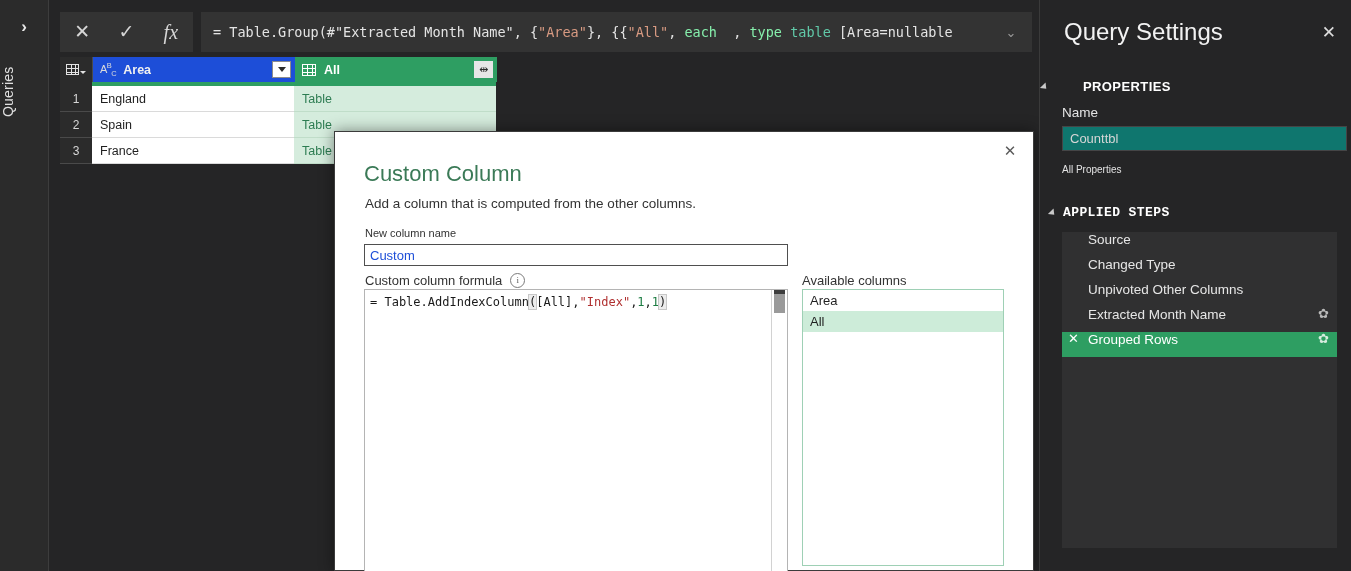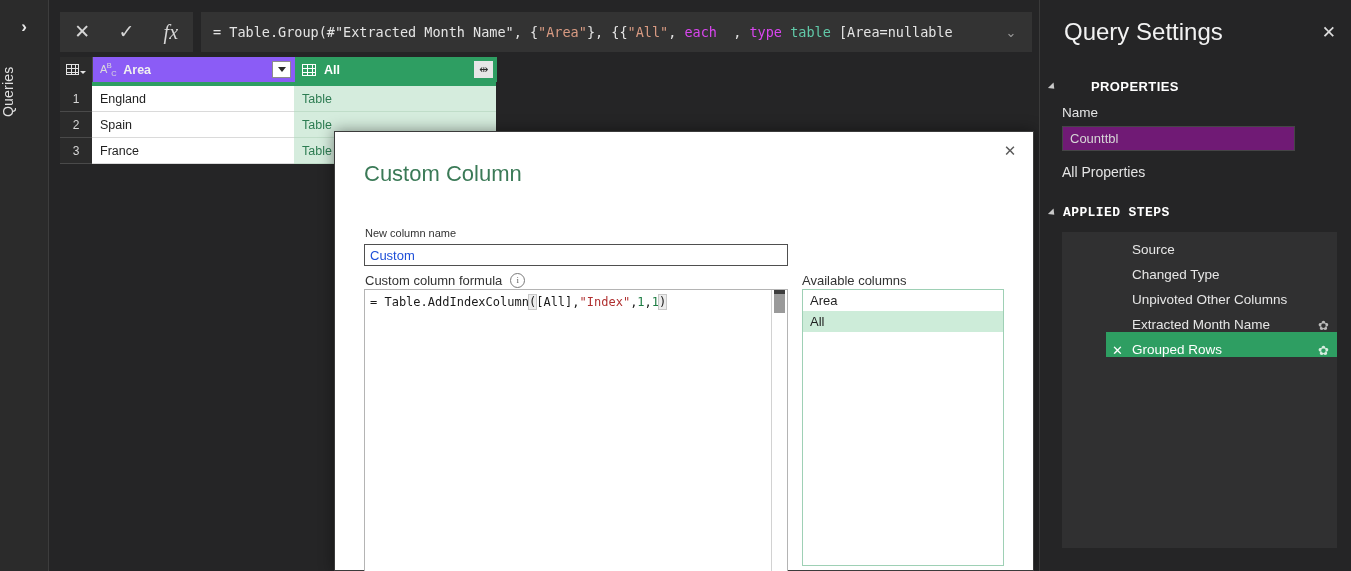--- a/index.html
+++ b/index.html
@@ -94,21 +94,21 @@
   .fb-text {
     flex: 1;
     padding-left: 12px;
     font-family: "DejaVu Sans Mono", monospace;
     font-size: 13.5px;
     color: #e4e4e4;
     white-space: nowrap;
     overflow: hidden;
   }
   .fb-text .str { color: #d89a82; }
-  .fb-text .kw  { color: #d946ef; margin-top: 24px; }
+  .fb-text .kw  { color: #86efac; margin-top: 24px; }
   .fb-text .tbl { color: #61c9a8; }
   .fb-chevron {
     width: 42px;
     text-align: center;
     color: #9b9b9b;
     font-size: 13px;
     user-select: none;
     cursor: pointer;
   }
 
@@ -154,21 +154,21 @@
     display: flex;
     align-items: center;
     height: 25px;
     box-sizing: border-box;
     padding: 0 4px 0 7px;
     cursor: pointer;
     position: relative;
   }
   .hdr-cell.area {
     width: 202px;
-    background: #8b5cf6;
+    background: #1d4ed8;
     color: #f0f0f0;
   }
   .hdr-cell.all {
     width: 202px;
     background: #2e9e62;
     color: #ffffff;
   }
   .abc-ico {
     font-size: 11px;
     color: #dcdcdc;
@@ -435,21 +435,21 @@
     cursor: pointer;
     user-select: none;
   }
   .qs-section {
     position: absolute;
     display: flex;
     align-items: center;
     gap: 8px;
     cursor: pointer;
   }
-  .sec-props { left: 10px; top: 79px; gap: 36px; }
+  .sec-props { left: 2px; top: 79px; gap: 36px; }
   .sec-steps { left: 10px; top: 205px; font-family: Liberation Mono, monospace; }
   .tri-sec {
     width: 0; height: 0;
     border-left: 5px solid #c9c9c9;
     border-top: 4px solid transparent;
     border-bottom: 4px solid transparent;
     transform: rotate(45deg);
   }
   .sec-label {
     font-size: 13px;
@@ -459,52 +459,51 @@
   }
   .qs-name-lbl {
     position: absolute;
     left: 22px; top: 105px;
     font-size: 13.5px;
     color: #e4e4e4;
   }
   .qs-name-input {
     position: absolute;
     left: 22px; top: 126px;
-    width: 233px; height: 25px;
-    background: #701a75;
+    width: 285px; height: 25px;
+    background: #0f766e;
     border: 1px solid #454546;
     box-sizing: border-box;
     color: #d6d6d6;
     font-size: 13px;
     font-family: "Liberation Sans", sans-serif;
     padding: 0 7px;
     outline: none;
   }
   .qs-allprops {
     position: absolute;
     left: 22px; top: 164px;
-    font-size: 14px;
+    font-size: 10px;
     color: #e4e4e4;
     cursor: pointer;
   }
   .steps-list {
     position: absolute;
     left: 22px; top: 232px;
     width: 275px; height: 316px;
     background: #303031;
   }
   .step-item {
     display: flex;
-    align-items: flex-end;
+    align-items: flex-start;
     height: 25px;
     padding: 0 8px 0 6px;
     cursor: pointer;
     color: #e6e6e6;
     font-size: 13.5px;
-    margin-left: 44px;
   }
   .step-item.active {
     background: #2e9e62;
     color: #ffffff;
   }
   .step-x {
     width: 16px;
     font-size: 13px;
     color: #ffffff;
     line-height: 1;
@@ -582,20 +581,21 @@
     <div class="grid-row">
       <div class="cell-num">3</div>
       <div class="cell-area">France</div>
       <div class="cell-all">Table</div>
     </div>
   </div>
 
   <div class="dialog">
     <div class="dlg-close">✕</div>
     <div class="dlg-title">Custom Column</div>
+    <div class="dlg-sub">Add a column that is computed from the other columns.</div>
 
     <div class="lbl-newcol">New column name</div>
     <input class="in-newcol" type="text" value="Custom" style="">
 
     <div class="lbl-formula">
       <span>Custom column formula</span>
       <span class="info-ico">i</span>
     </div>
 
     <div class="formula-box">

